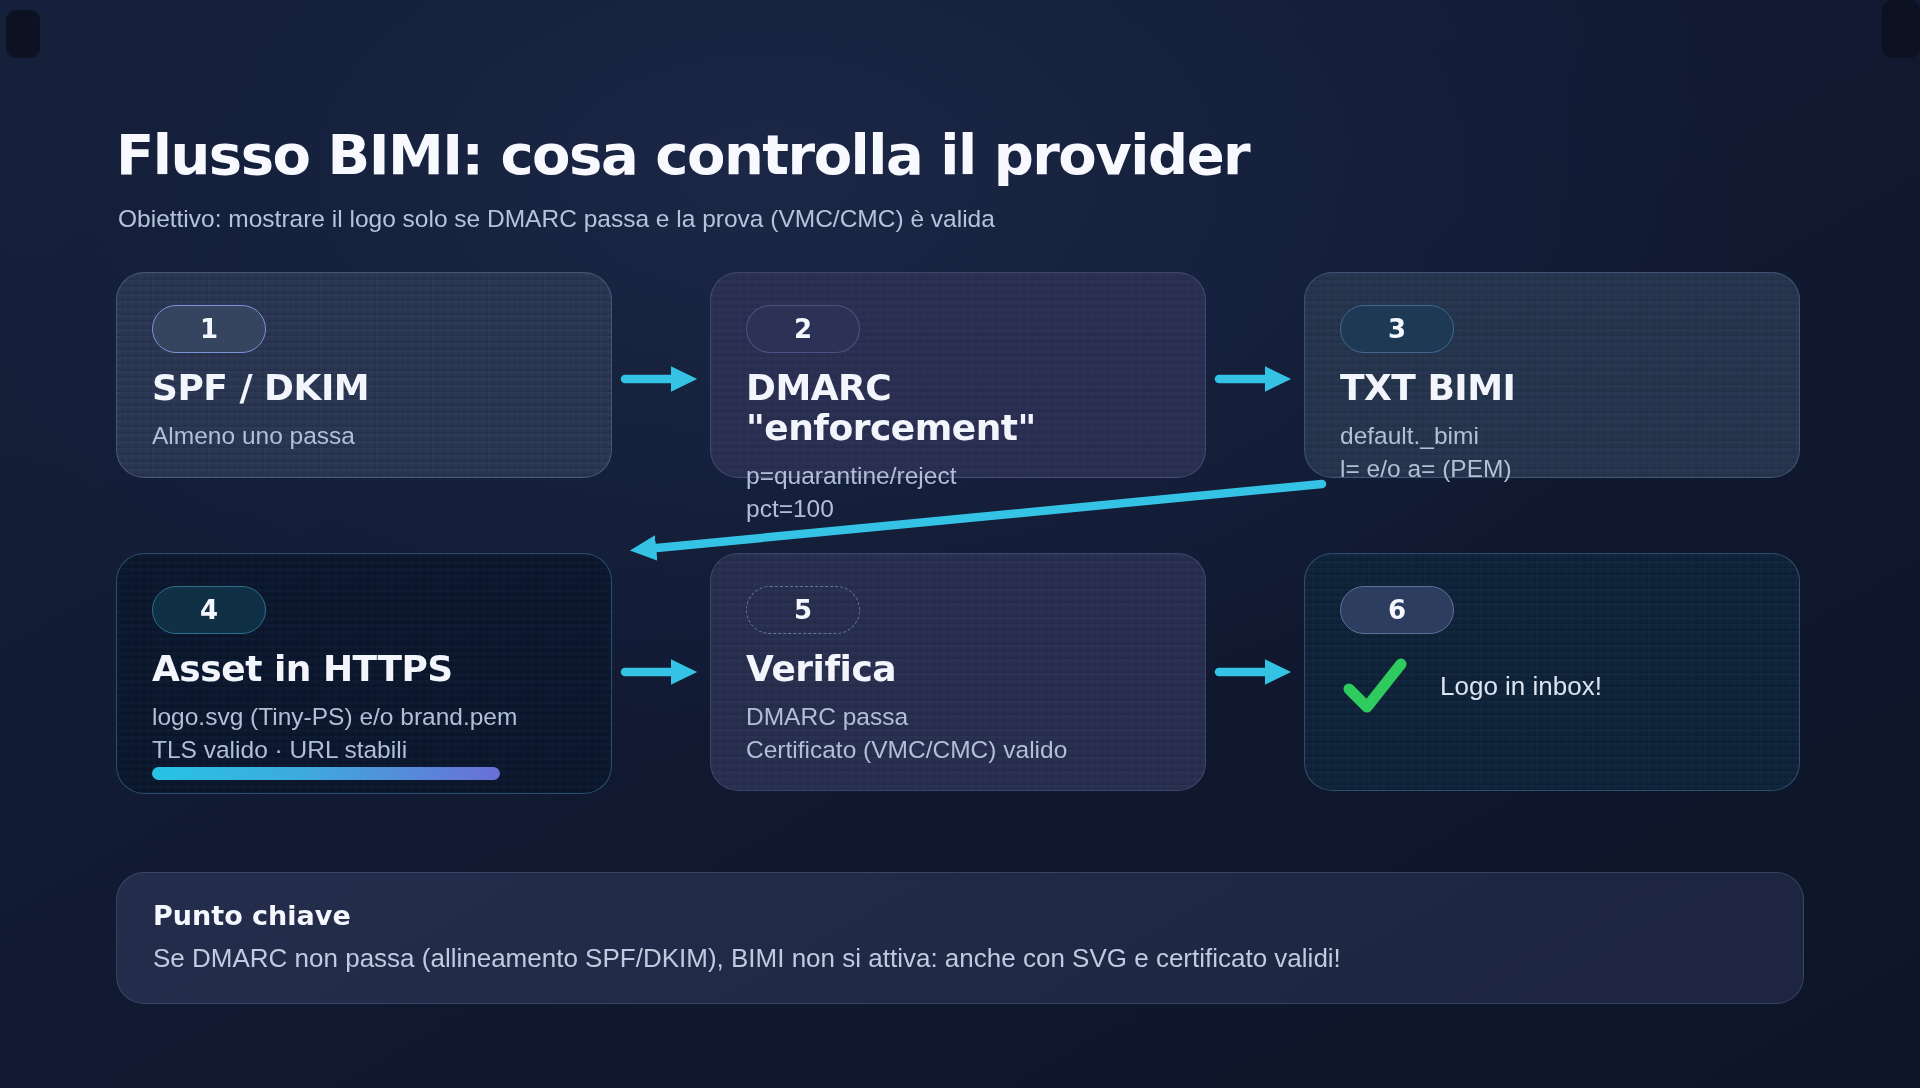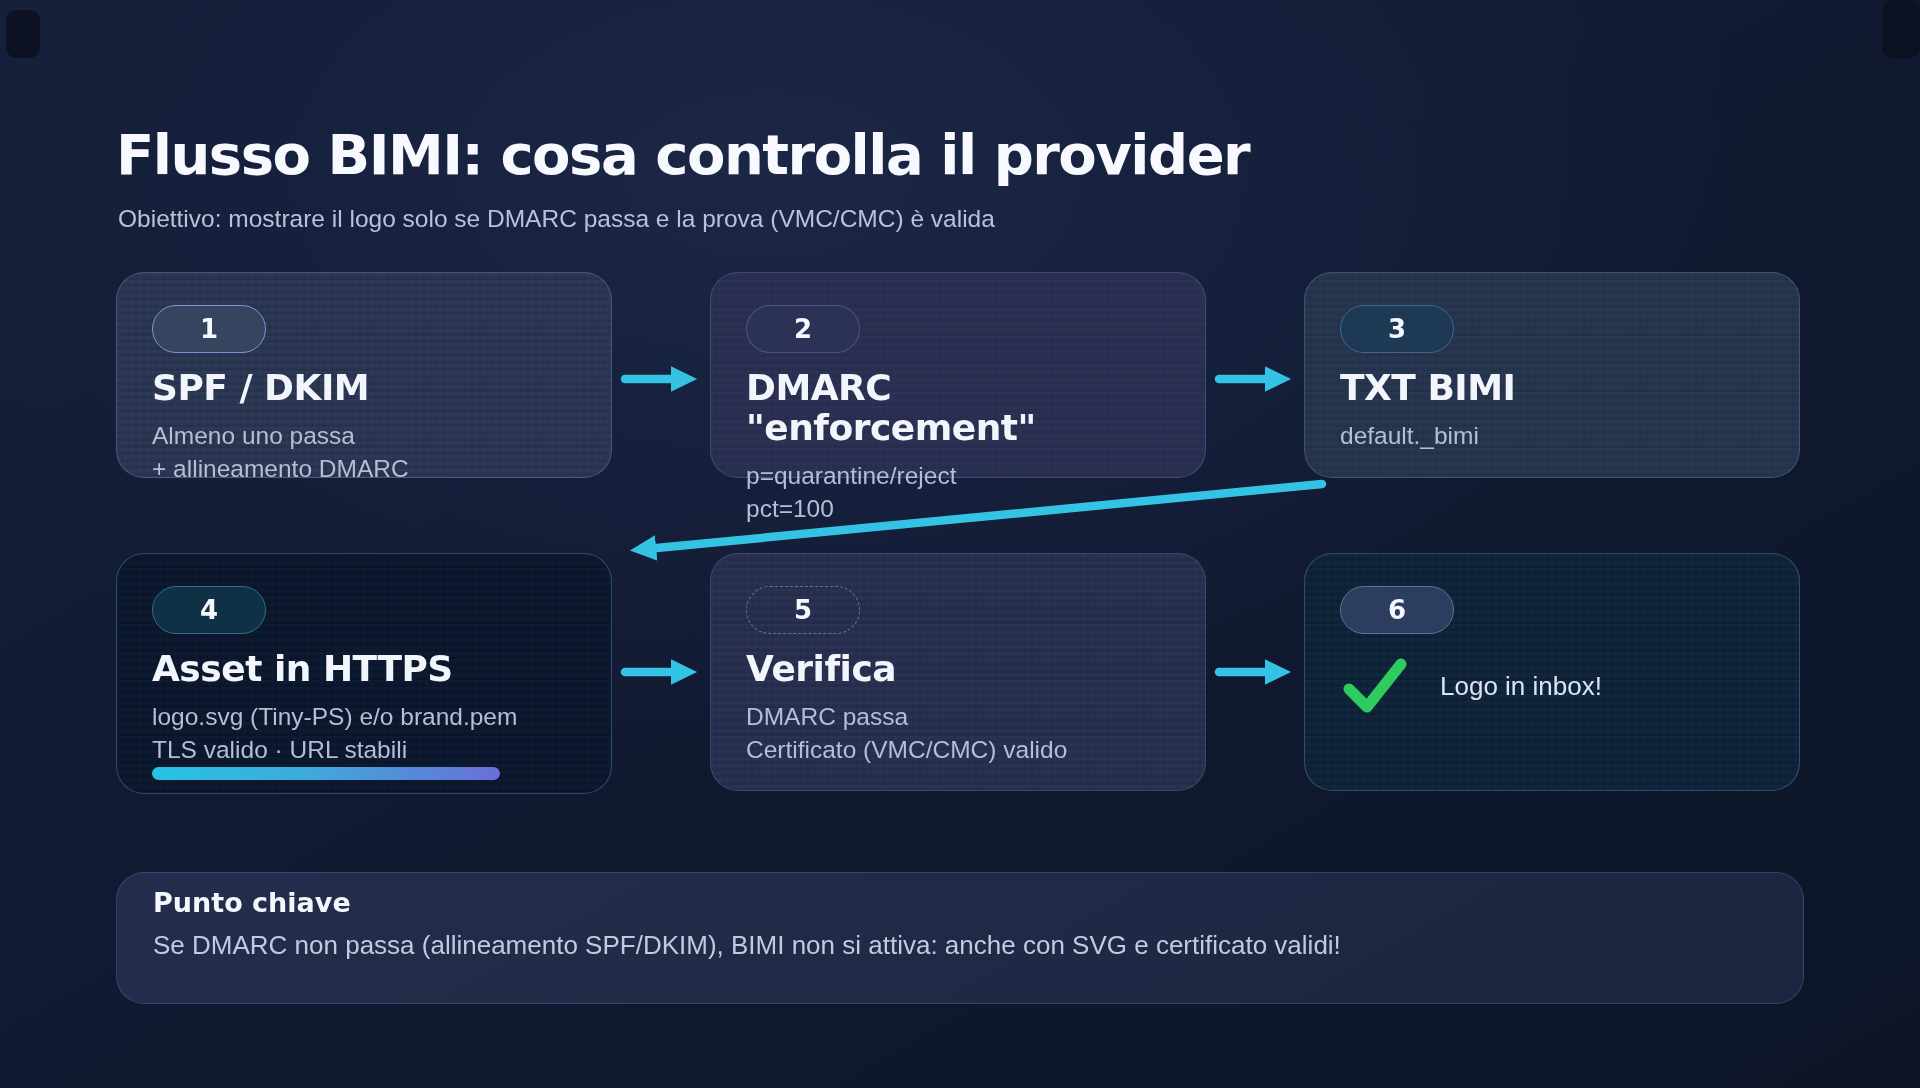--- a/index.html
+++ b/index.html
@@ -72,21 +72,21 @@
     position:absolute;left:35px;bottom:13px;width:348px;height:13px;border-radius:7px;
     background:linear-gradient(90deg,#26c3e4 0%,#3fa9dd 45%,#6a6fd6 100%);
   }
 
   .result-row{display:flex;align-items:center;margin-top:22px;margin-left:2px;}
   .check{width:66px;height:60px;flex:0 0 auto;}
   .result-text{font-size:26px;color:#dce4f2;margin-left:32px;}
 
   .keypoint{
     position:absolute;left:116px;top:872px;width:1688px;height:132px;border-radius:28px;
-    box-sizing:border-box;padding:14px 40px 0 36px;
+    box-sizing:border-box;padding:27px 40px 0 36px;
     background:linear-gradient(150deg,#242e4c 0%,#1d2540 90%);
     border:1px solid rgba(146,164,210,.22);
   }
   .keypoint-title{
     font-family:"DejaVu Sans", sans-serif;font-weight:800;
     font-size:27px;line-height:32px;color:#f4f7fd;margin-bottom:11px;
   }
   .keypoint-text{font-size:26px;line-height:30px;color:#c0cbe0;}
 
   .arrow-layer{position:absolute;left:0;top:0;width:1920px;height:1088px;pointer-events:none;}
@@ -100,38 +100,38 @@
   <div class="corner-dec tr"></div>
 
   <h1 class="page-title">Flusso BIMI: cosa controlla il provider</h1>
   <div class="page-subtitle">Obiettivo: mostrare il logo solo se DMARC passa e la prova (VMC/CMC) è valida</div>
 
   <div class="card v1">
     <div class="badge">1</div>
     <div class="card-title">SPF / DKIM</div>
     <div class="card-body">
       <div>Almeno uno passa</div>
-      <div>+ allineamento DMARC</div>
     </div>
   </div>
 
   <div class="card v2">
     <div class="badge">2</div>
     <div class="card-title">DMARC "enforcement"</div>
     <div class="card-body">
       <div>p=quarantine/reject</div>
       <div>pct=100</div>
     </div>
   </div>
 
   <div class="card v3">
     <div class="badge">3</div>
     <div class="card-title">TXT BIMI</div>
     <div class="card-body">
       <div>default._bimi</div>
+      <div>l= e/o a= (PEM)</div>
     </div>
   </div>
 
   <div class="card v4">
     <div class="badge">4</div>
     <div class="card-title">Asset in HTTPS</div>
     <div class="card-body">
       <div>logo.svg (Tiny-PS) e/o brand.pem</div>
       <div>TLS valido · URL stabili</div>
     </div>

